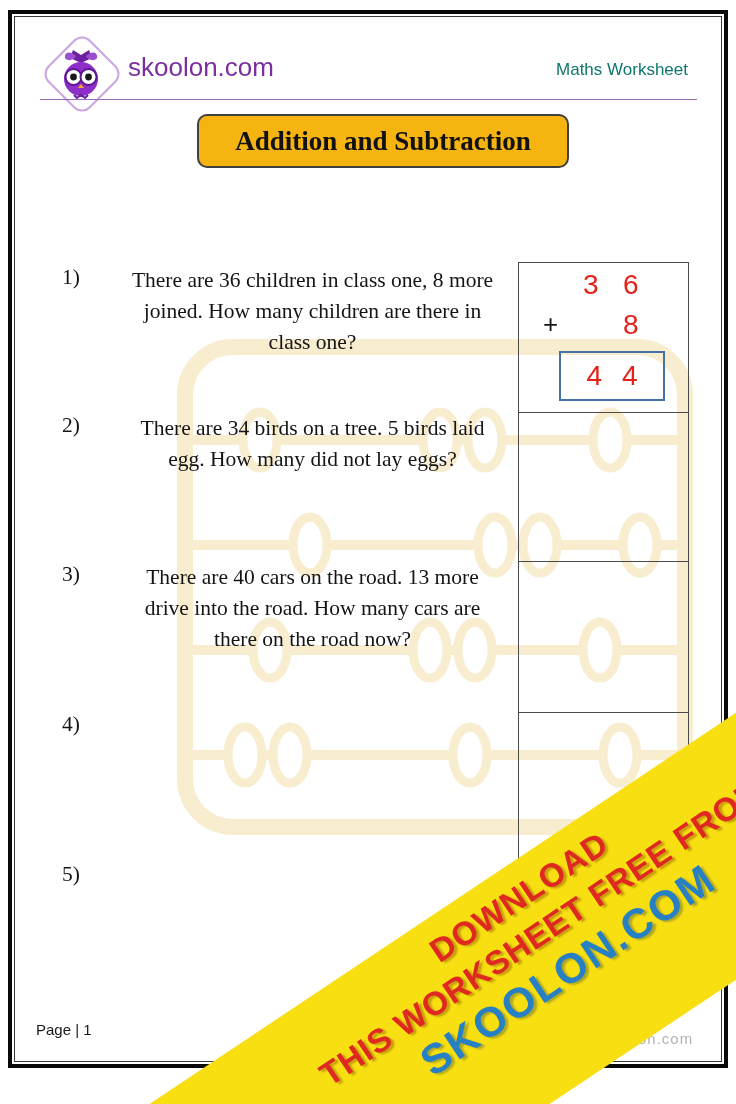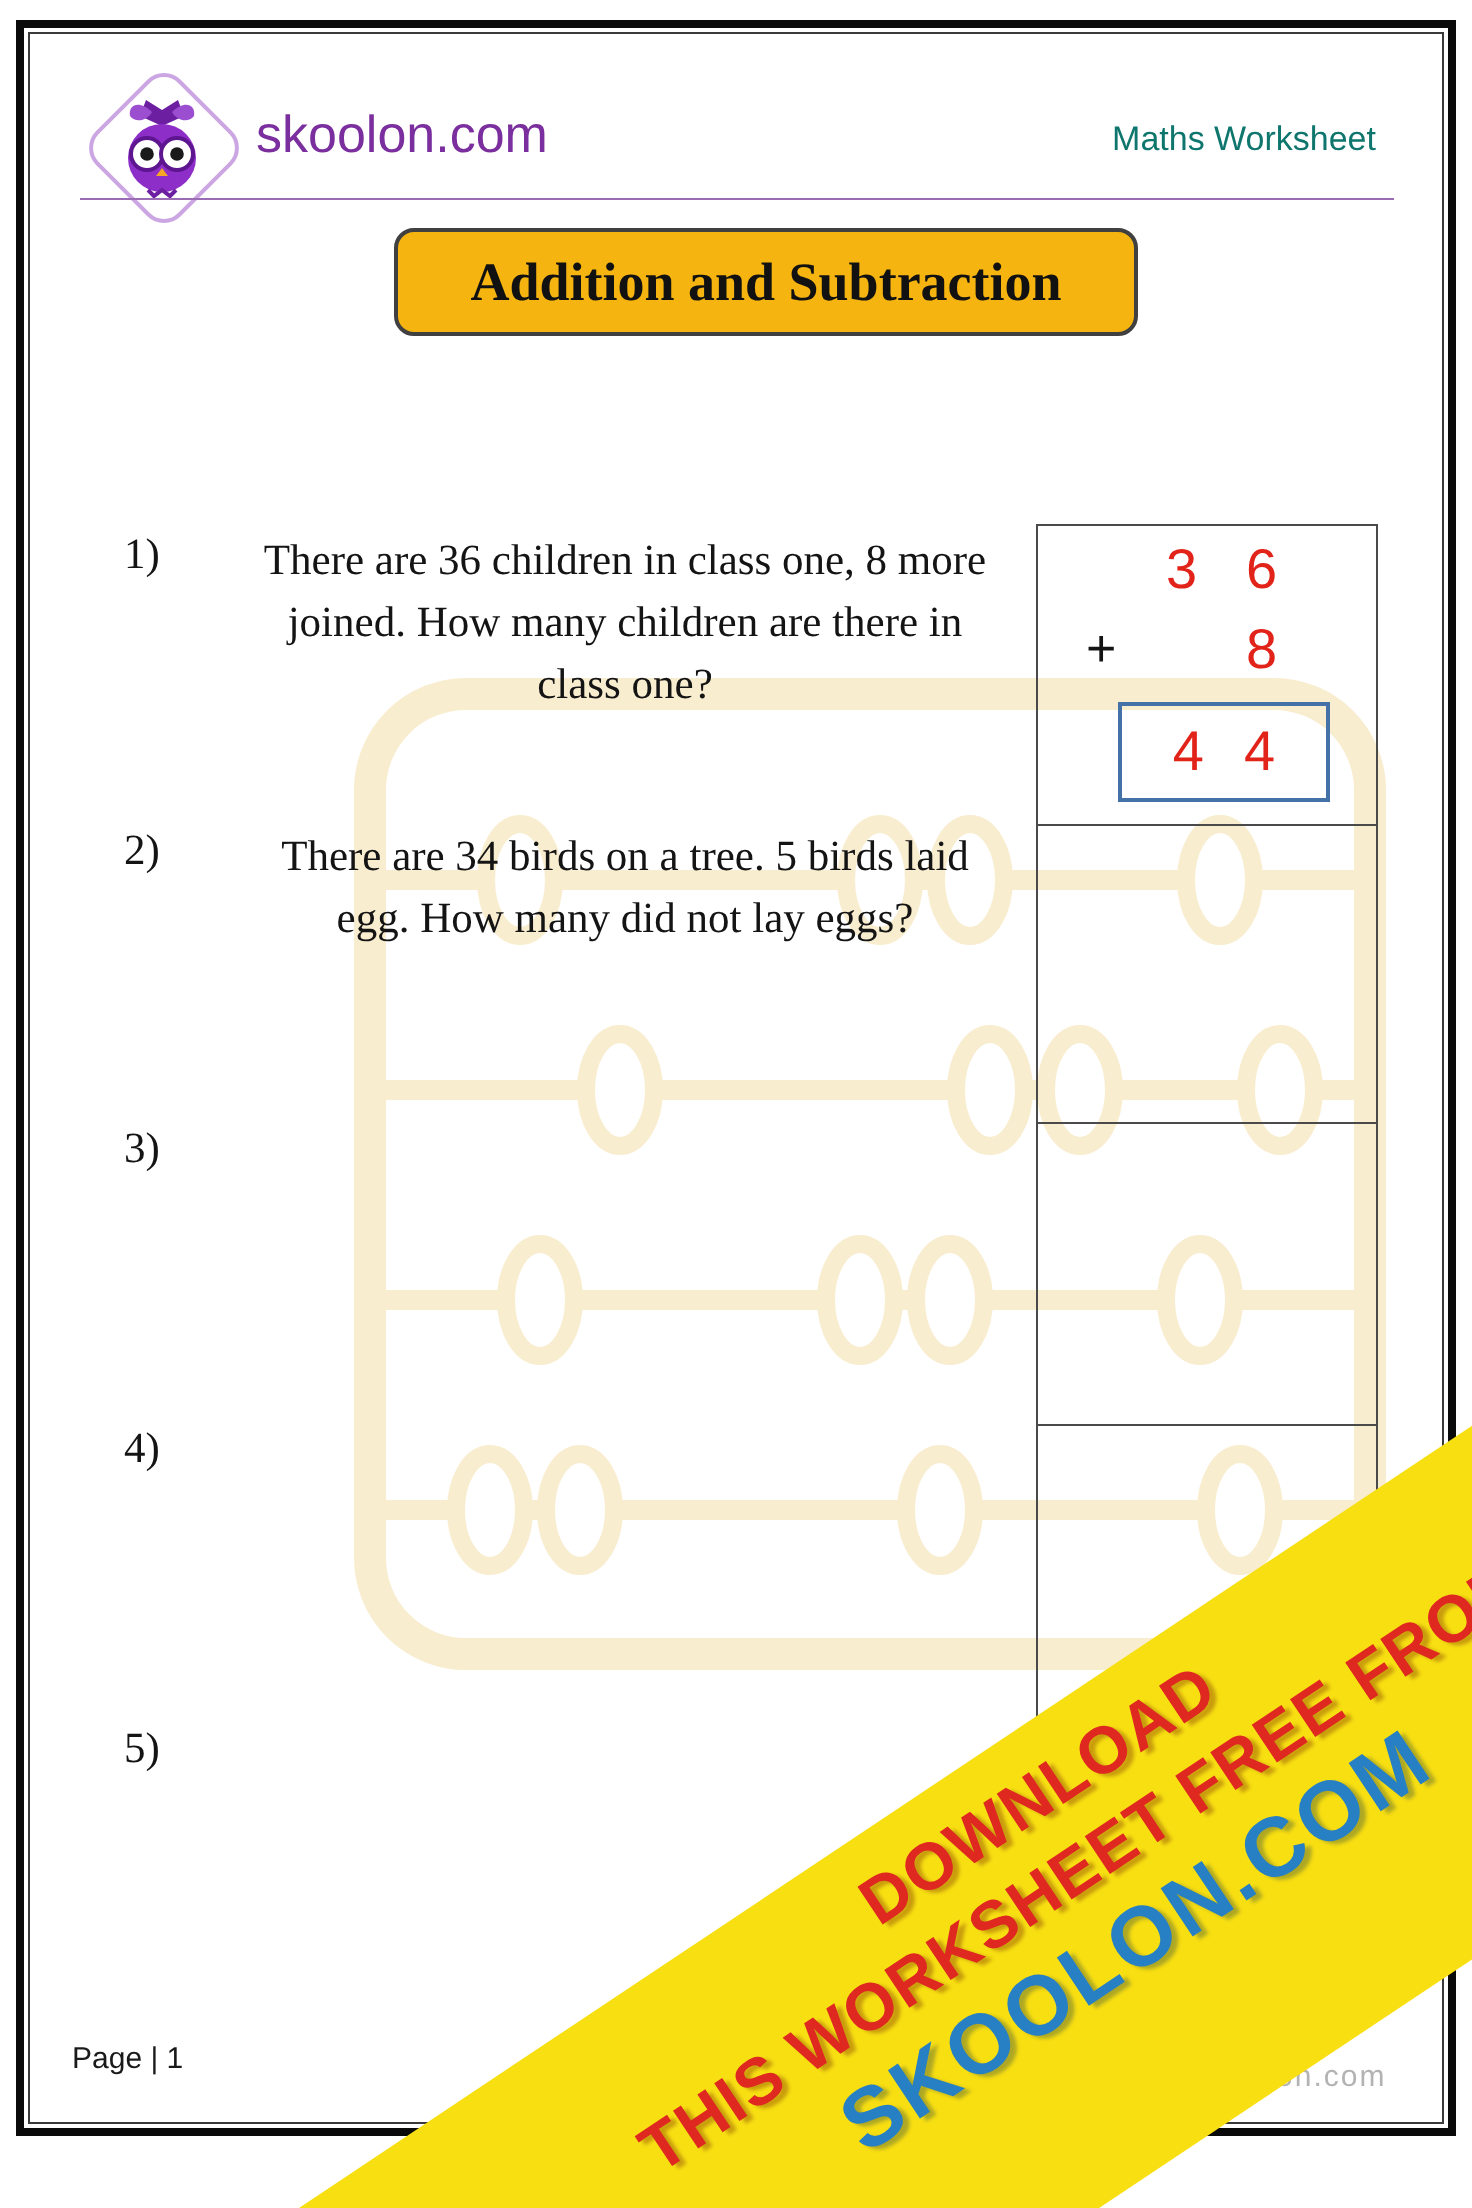--- a/index.html
+++ b/index.html
@@ -139,20 +139,23 @@
 joined. How many children are there in
 class one?</div>
   </div>
   <div class="question" style="top:413px;left:48px;">
     <div class="q-num">2)</div>
     <div class="q-text">There are 34 birds on a tree. 5 birds laid
 egg. How many did not lay eggs?</div>
   </div>
   <div class="question" style="top:562px;left:48px;">
     <div class="q-num">3)</div>
+    <div class="q-text">There are 40 cars on the road. 13 more
+drive into the road. How many cars are
+there on the road now?</div>
   </div>
   <div class="question" style="top:712px;left:48px;">
     <div class="q-num">4)</div>
   </div>
   <div class="question" style="top:862px;left:48px;">
     <div class="q-num">5)</div>
   </div>
 
   <div class="work-column">
     <div class="work-cell c1">

